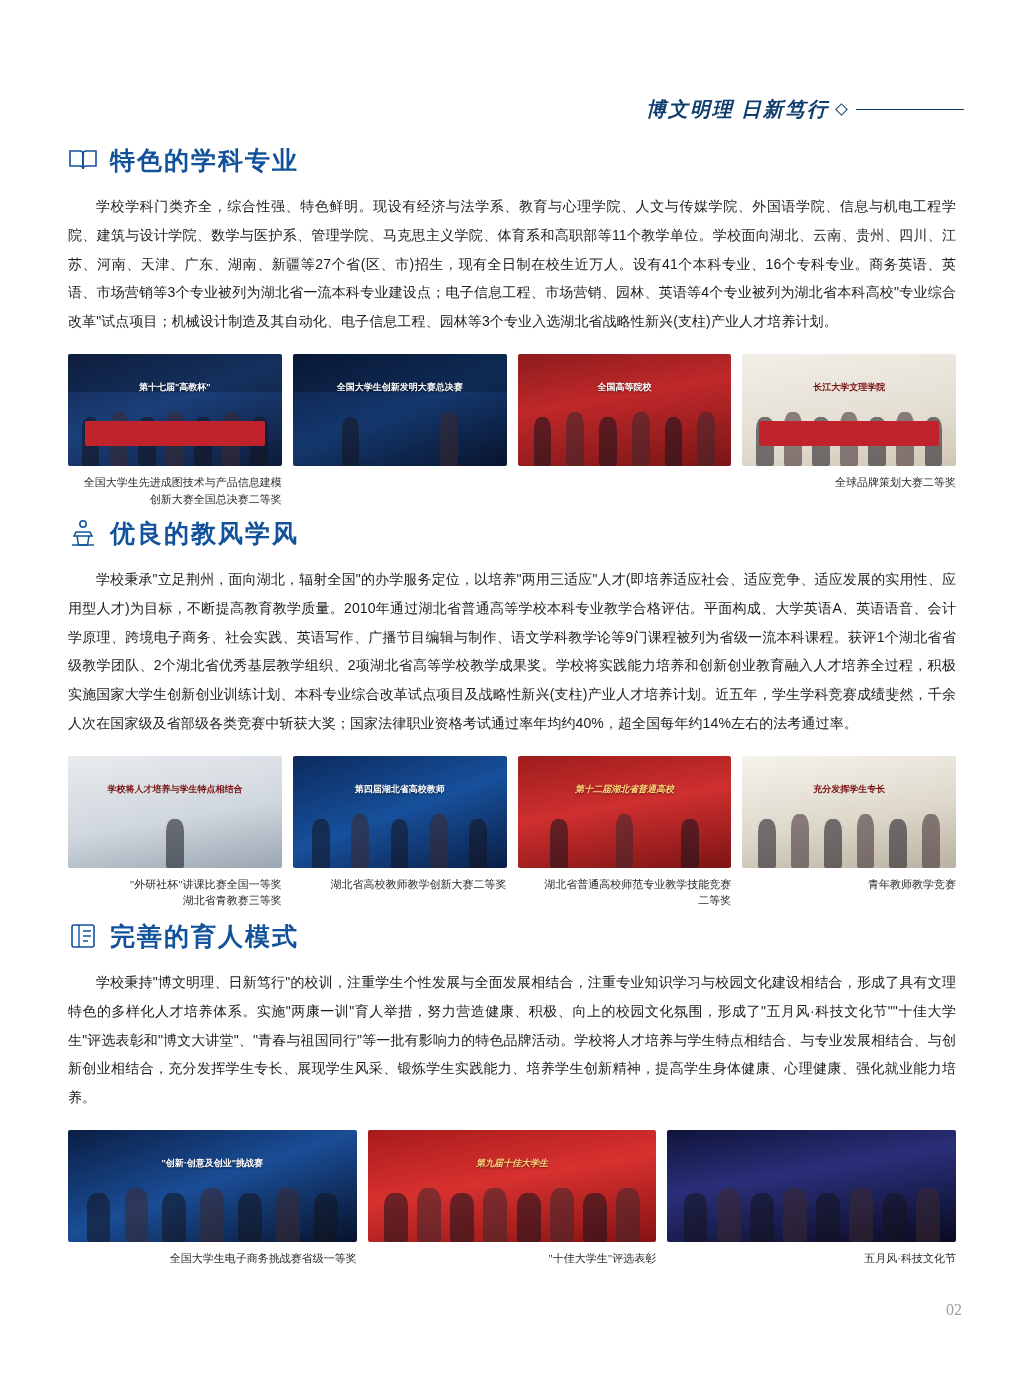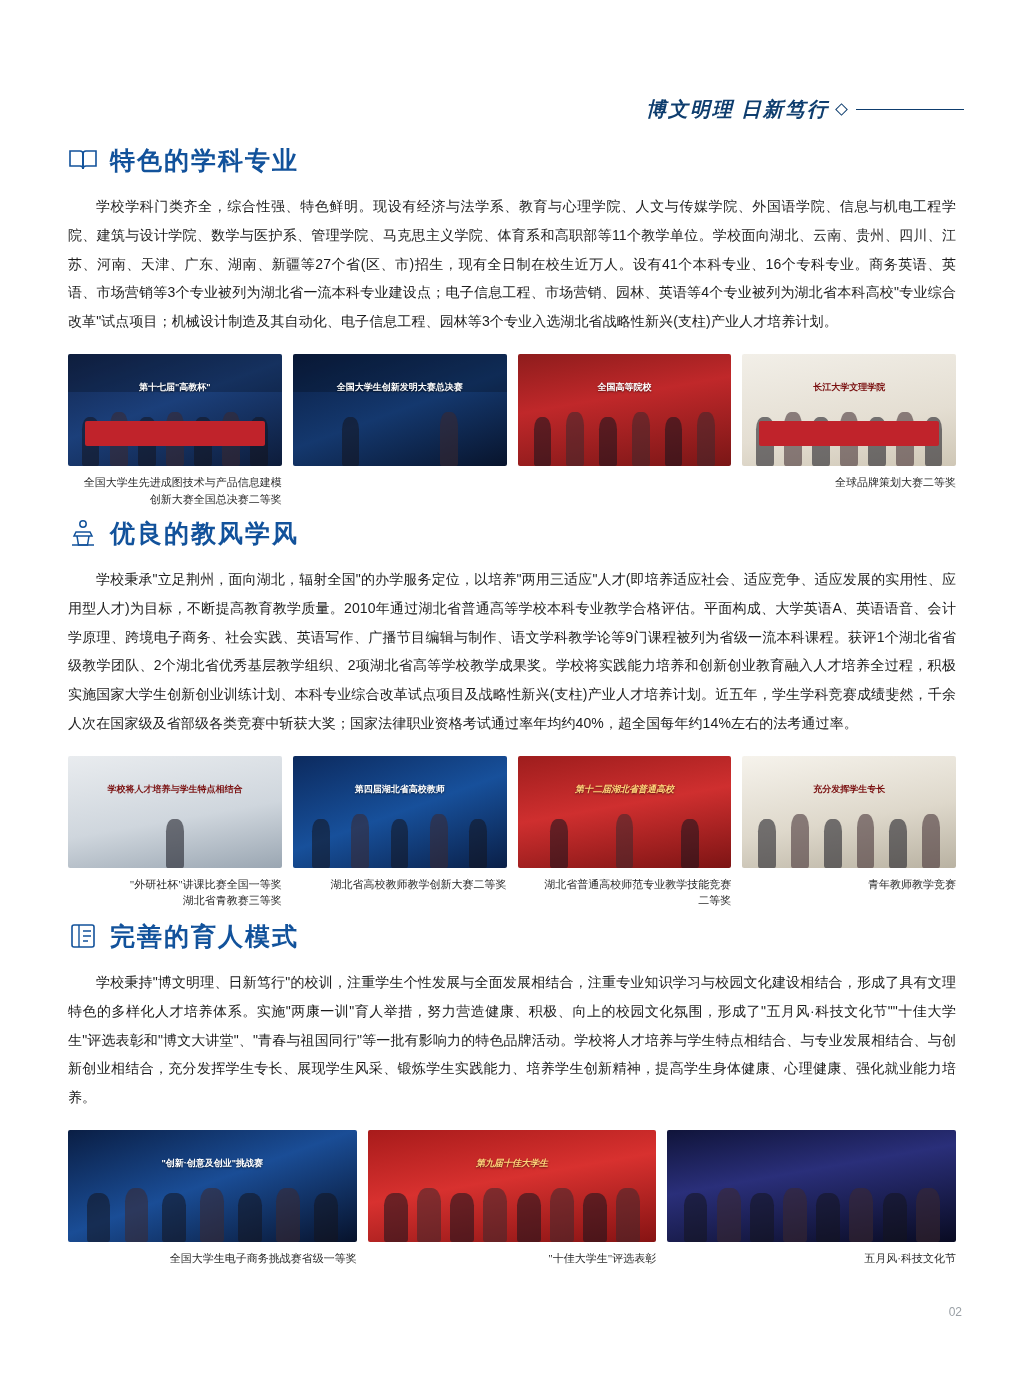--- a/index.html
+++ b/index.html
@@ -188,23 +188,23 @@
     font-family: "Liberation Sans", "DejaVu Sans", sans-serif;
   }
   .photo-label.dark { color: #7a1010; text-shadow: none; }
   .photo-label.gold { color: #ffd479; font-style: italic; }
 
   
   .page-number {
     position: absolute;
     right: 62px;
     bottom: 78px;
-    font-size: 12px;
+    font-size: 16px;
     color: #9aa0a6;
-    font-family: Liberation Sans, sans-serif;
+    font-family: Liberation Serif, serif;
   }
 </style>
 </head>
 <body>
 
 <div class="page">
 
   <div class="header">
     <div class="header-motto">博文明理 日新笃行</div>
     <div class="header-diamond"></div>

